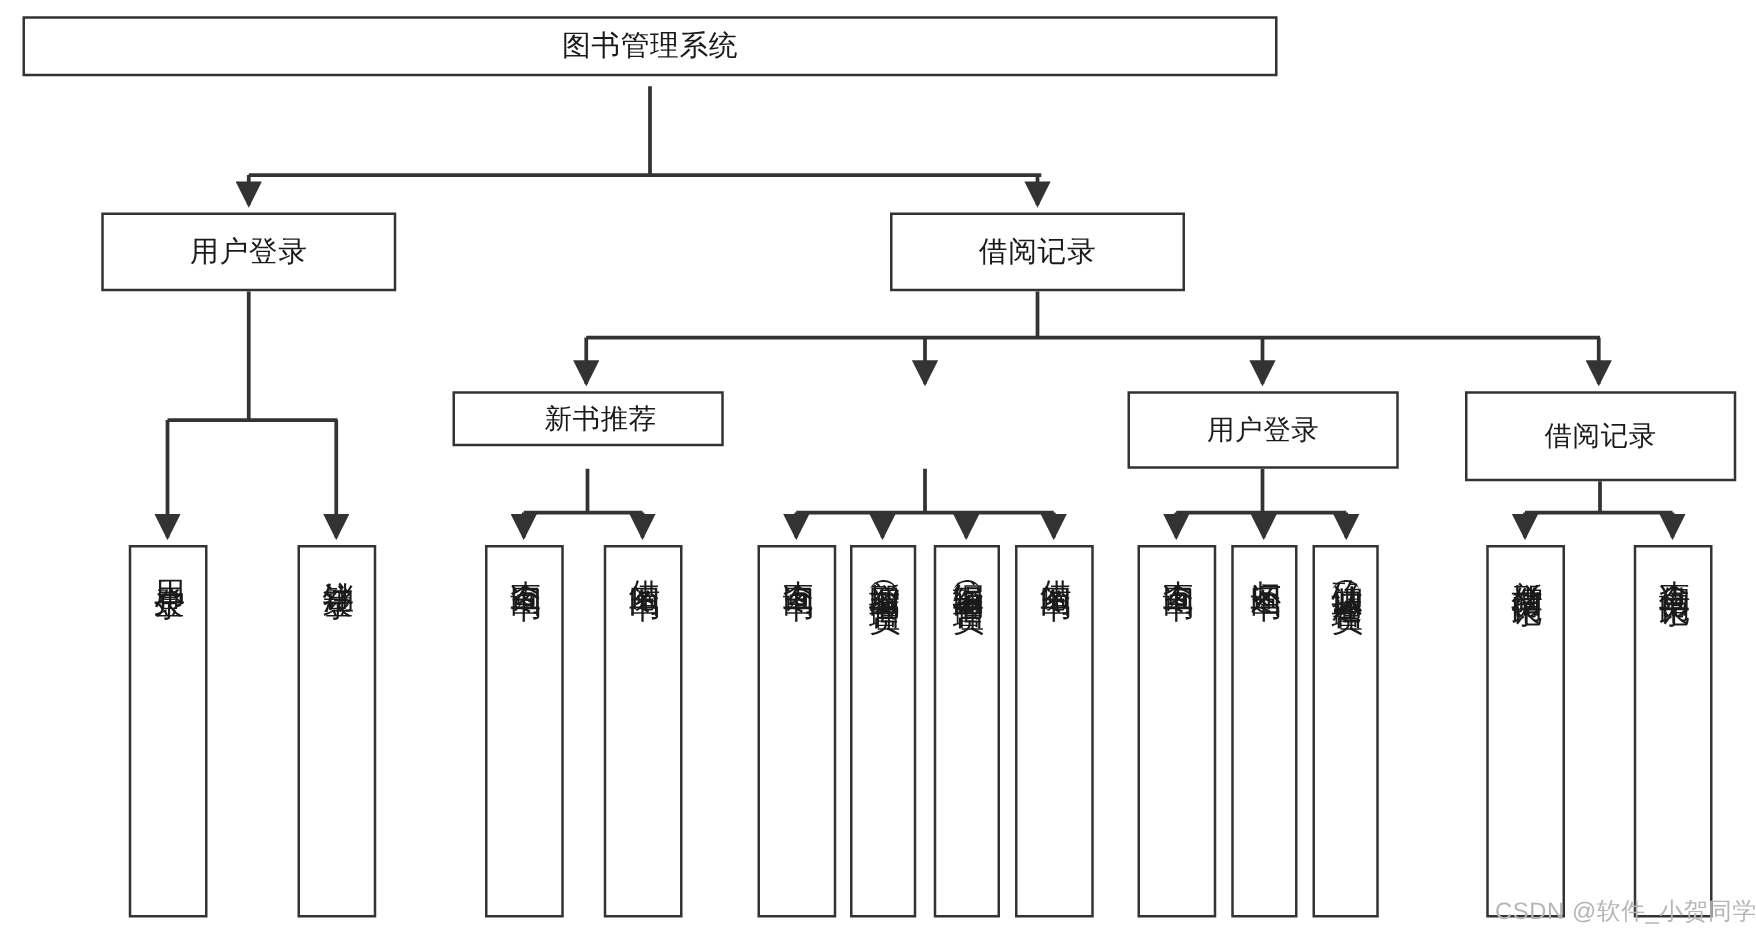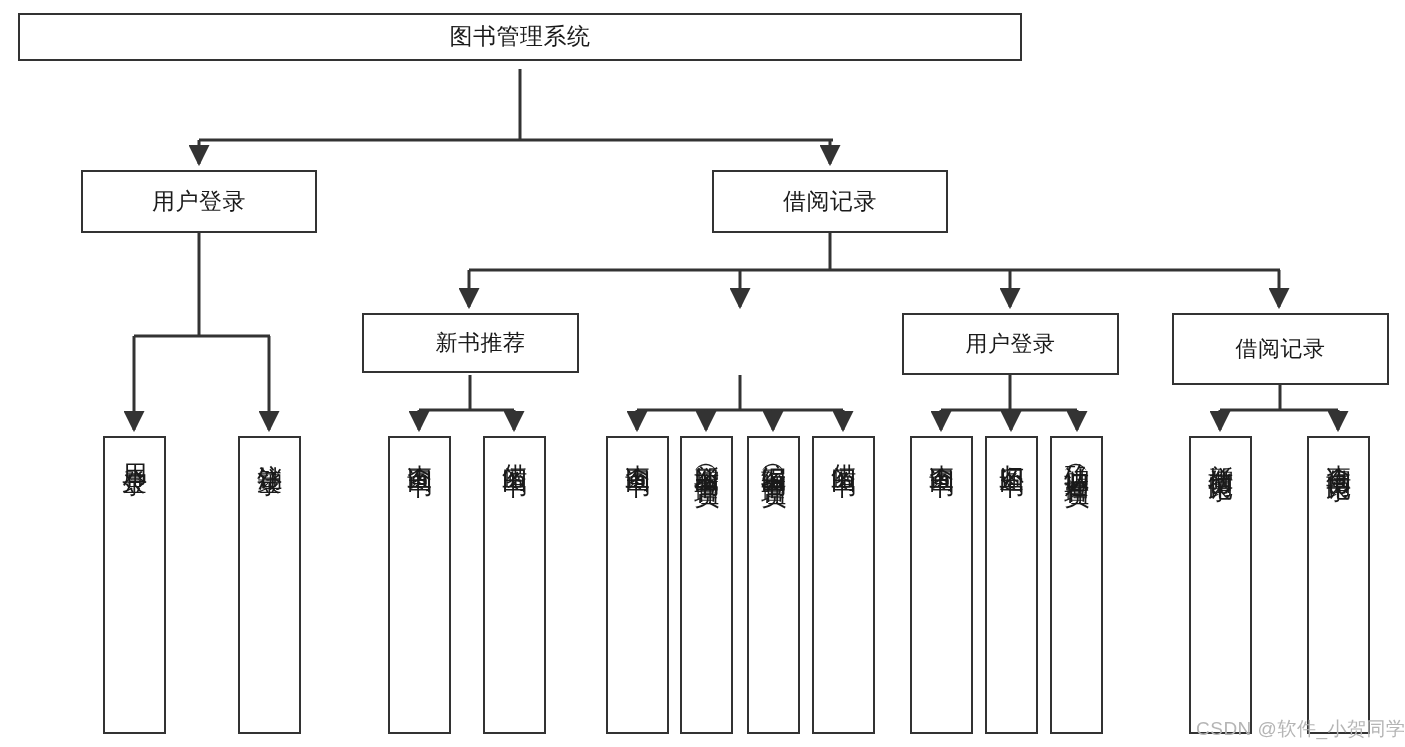--- a/index.html
+++ b/index.html
@@ -127,21 +127,21 @@
     <span class="label">图书管理系统</span>
   </div>
 
   <div class="node node-l2" id="n-l2-0" style="left: 81px; top: 170px; width: 236px; height: 63px;">
     <span class="label">用户登录</span>
   </div>
   <div class="node node-l2" id="n-l2-1" style="left: 712px; top: 170px; width: 236px; height: 63px;">
     <span class="label">借阅记录</span>
   </div>
 
-  <div class="node node-l3" id="n-l3-0" style="left: 362px; top: 313px; width: 217px; height: 60px; padding-left: 20px;">
+  <div class="node node-l3" id="n-l3-0" style="left: 362px; top: 313px; width: 217px; height: 44px; padding-left: 20px;">
     <span class="label">新书推荐</span>
   </div>
   <div class="node node-l3" id="n-l3-2" style="left: 902px; top: 313px; width: 217px; height: 62px;">
     <span class="label">用户登录</span>
   </div>
   <div class="node node-l3" id="n-l3-3" style="left: 1172px; top: 313px; width: 217px; height: 72px;">
     <span class="label">借阅记录</span>
   </div>
 
   <div class="node node-leaf" id="n-leaf-0" style="left: 103px; top: 436px; width: 63px; height: 298px;">

